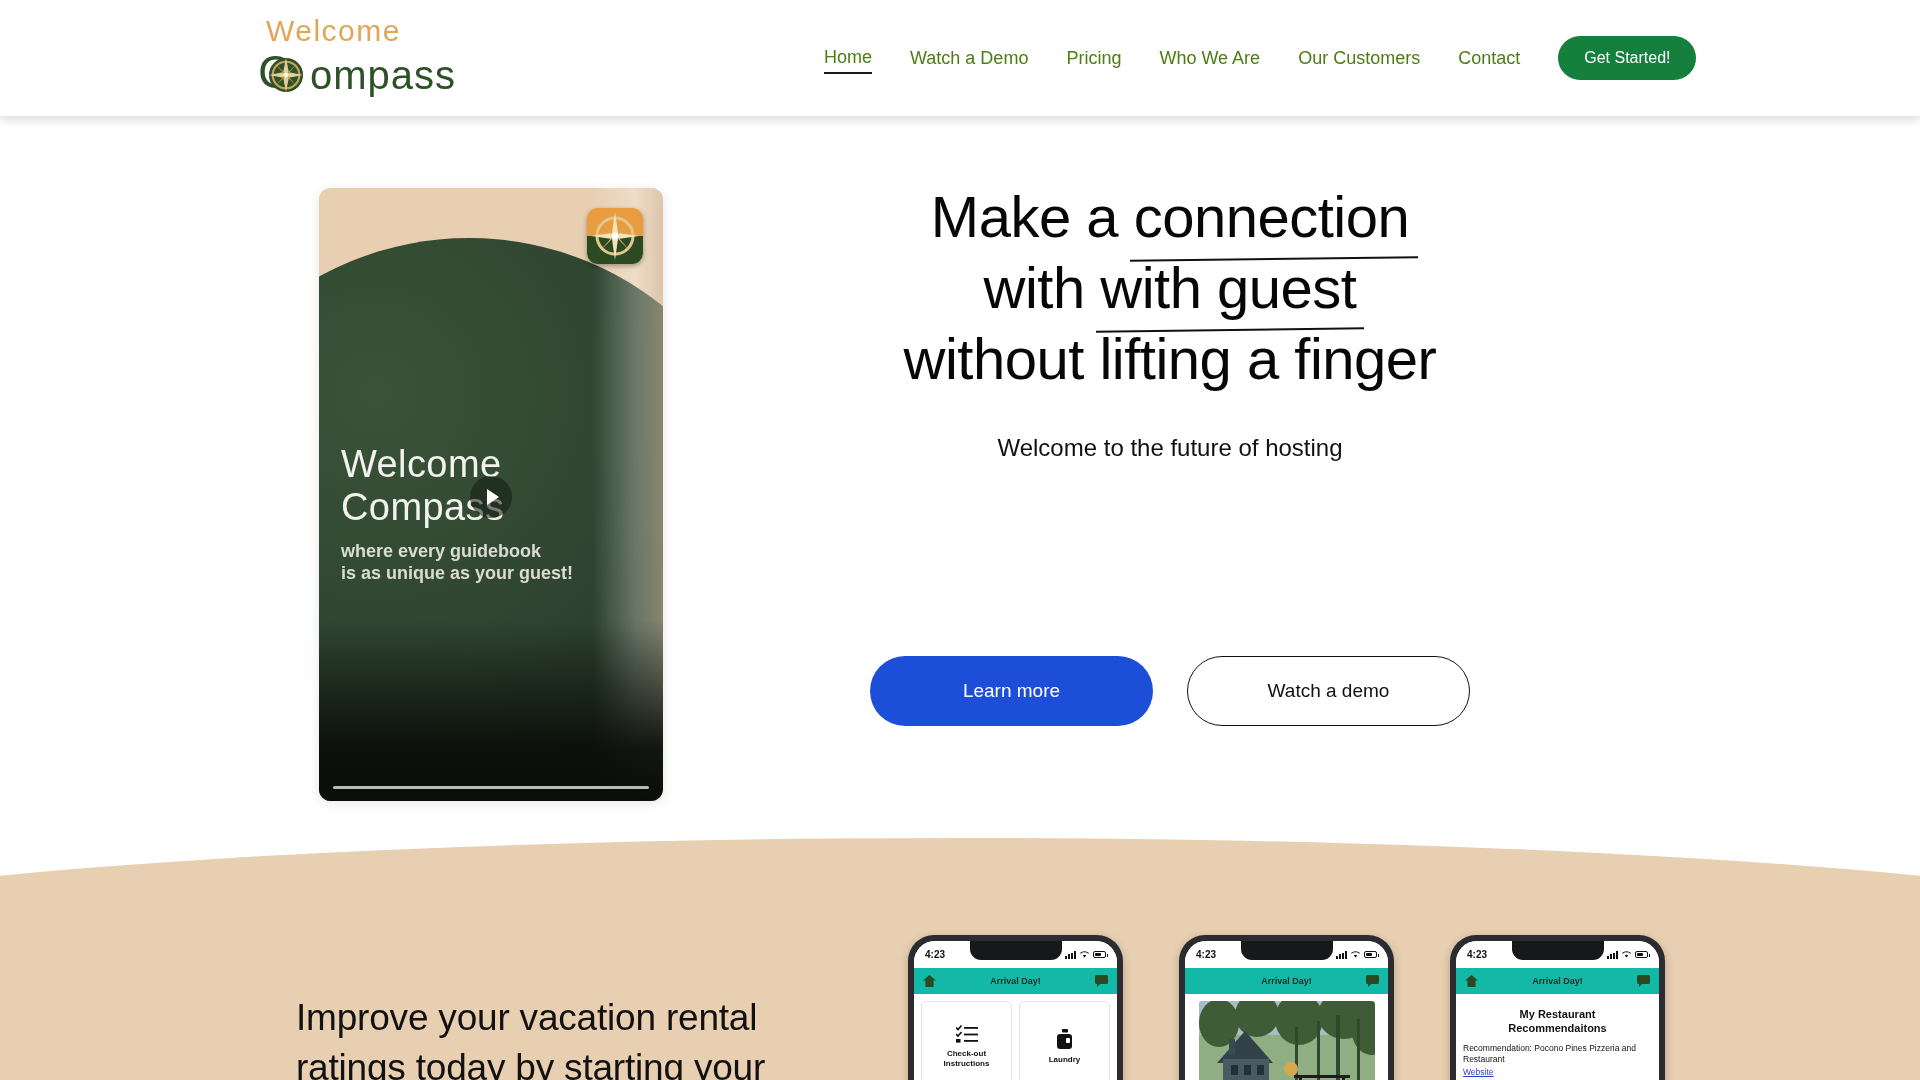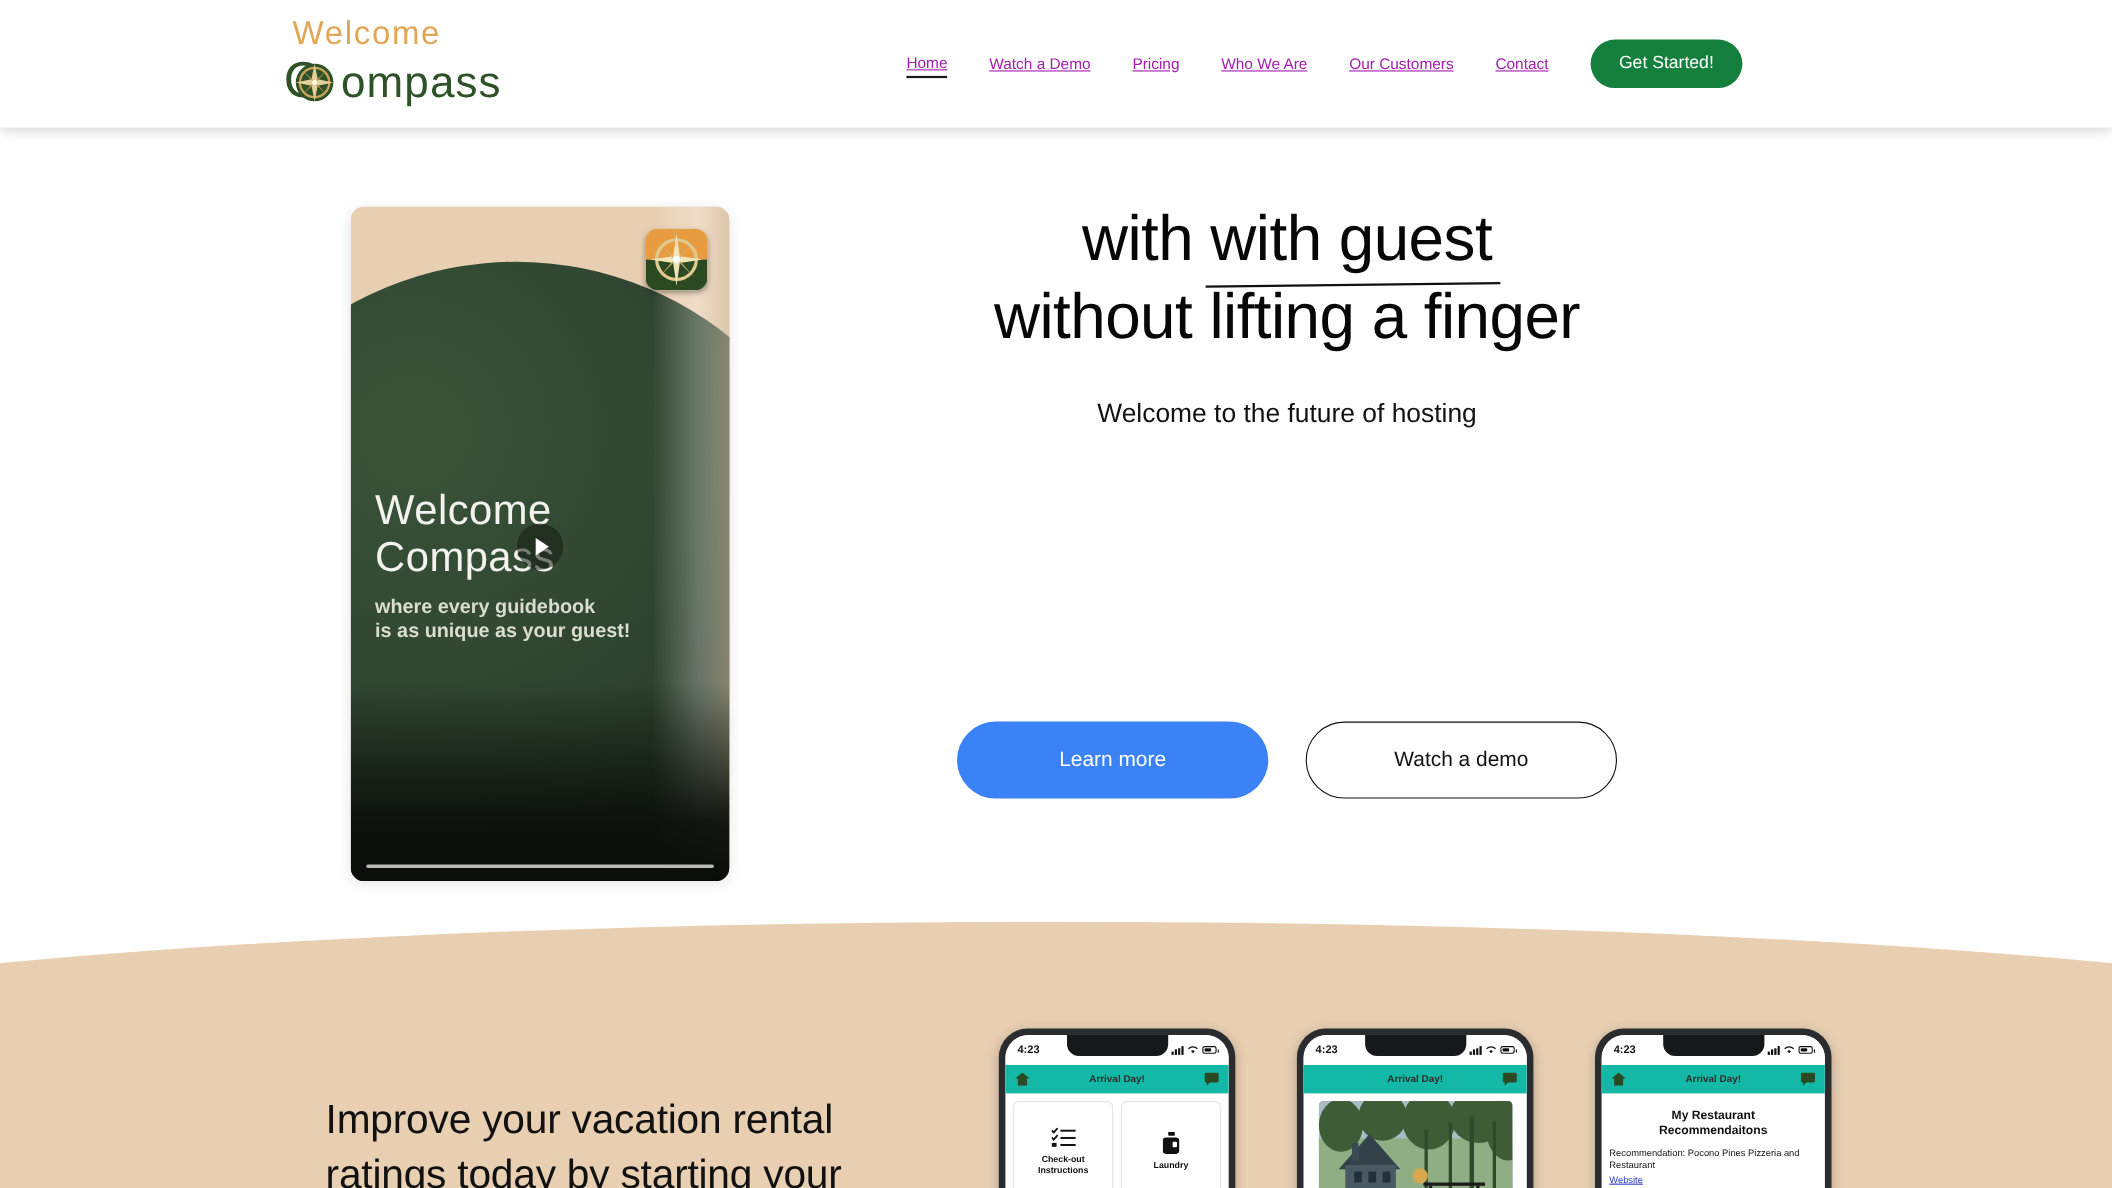--- a/index.html
+++ b/index.html
@@ -29,22 +29,22 @@
     position:absolute; left:0; top:-3px;
     font-size:46px; color:#2e5127; letter-spacing:0.5px; line-height:58px;
   }
   .logo-rose { position:absolute; left:9px; top:10px; width:38px; height:38px; }
   .logo-ompass {
     font-size:40px; color:#2e5127; letter-spacing:1px; margin-left:-6px;
   }
 
   .nav { position:absolute; left:824px; top:0; height:116px; display:flex; align-items:center; gap:0px; }
   .nav-item {
-    font-size:14px; color:#a21caf; padding:4px 0; margin-right:38px;
-    white-space:nowrap; cursor:pointer;text-decoration:underline;
+    font-size:18px; color:#4d7c0f; padding:4px 0; margin-right:38px;
+    white-space:nowrap; cursor:pointer;
   }
   .nav-item.active { border-bottom:2px solid #1a1a1a; padding-bottom:4px; }
   .cta-header {
     background:#15803d; color:#ffffff; border:none; border-radius:22px;
     font-size:16px; padding:0 26px; height:44px; cursor:pointer;
     font-family:"Liberation Sans", sans-serif;
     white-space:nowrap;
   }
 
   
@@ -107,21 +107,21 @@
     background:#111; transform:rotate(-0.7deg);
   }
   .hero-sub { margin-top:40px; font-size:24px; color:#111; font-weight:400; }
 
   .hero-btns { position:absolute; left:830px; top:540px; width:680px; display:flex; justify-content:center; gap:34px; }
   .btn {
     height:70px; border-radius:36px; font-size:19px; cursor:pointer;
     display:flex; align-items:center; justify-content:center;
     font-family:"Liberation Sans", sans-serif;
   }
-  .btn-dark { width:283px; background:#3b82f6; color:#fff; border:none; }
+  .btn-dark { width:283px; background:#1d4ed8; color:#fff; border:none; }
   .btn-light { width:283px; background:#fff; color:#111; border:1.6px solid #111; }
 
   
   .tan-section {
     position:absolute; top:838px; left:0; width:1920px; height:242px; overflow:hidden;
   }
   .tan-arc {
     position:absolute; left:-360px; top:0; width:2640px; height:1000px;
     background:#e8cfb2; border-radius:50% 50% 0 0 / 120px 120px 0 0;
   }
@@ -256,20 +256,21 @@
 
     <div class="play-btn">
       <div class="play-tri"></div>
     </div>
 
     <div class="vc-progress"></div>
   </div>
 
   <div class="hero-text">
     <h1 class="h1">
+      <div><span>Make a </span><span class="ul">connection</span></div>
       <div><span>with </span><span class="ul">with guest</span></div>
       <div>without lifting a finger</div>
     </h1>
     <div class="hero-sub">Welcome to the future of hosting</div>
   </div>
 
   <div class="hero-btns">
     <button class="btn btn-dark">Learn more</button>
     <button class="btn btn-light">Watch a demo</button>
   </div>

